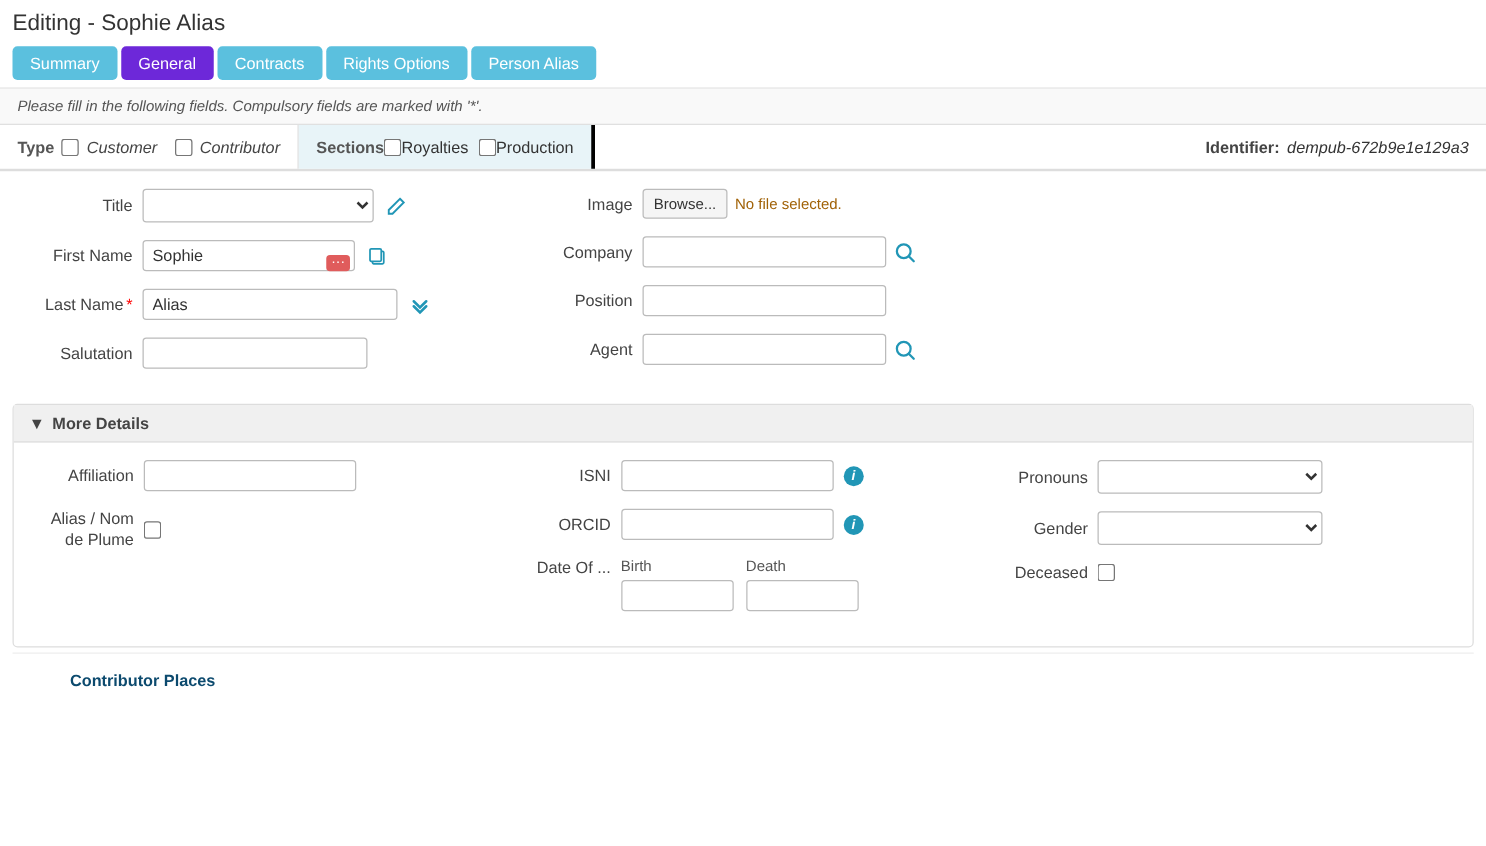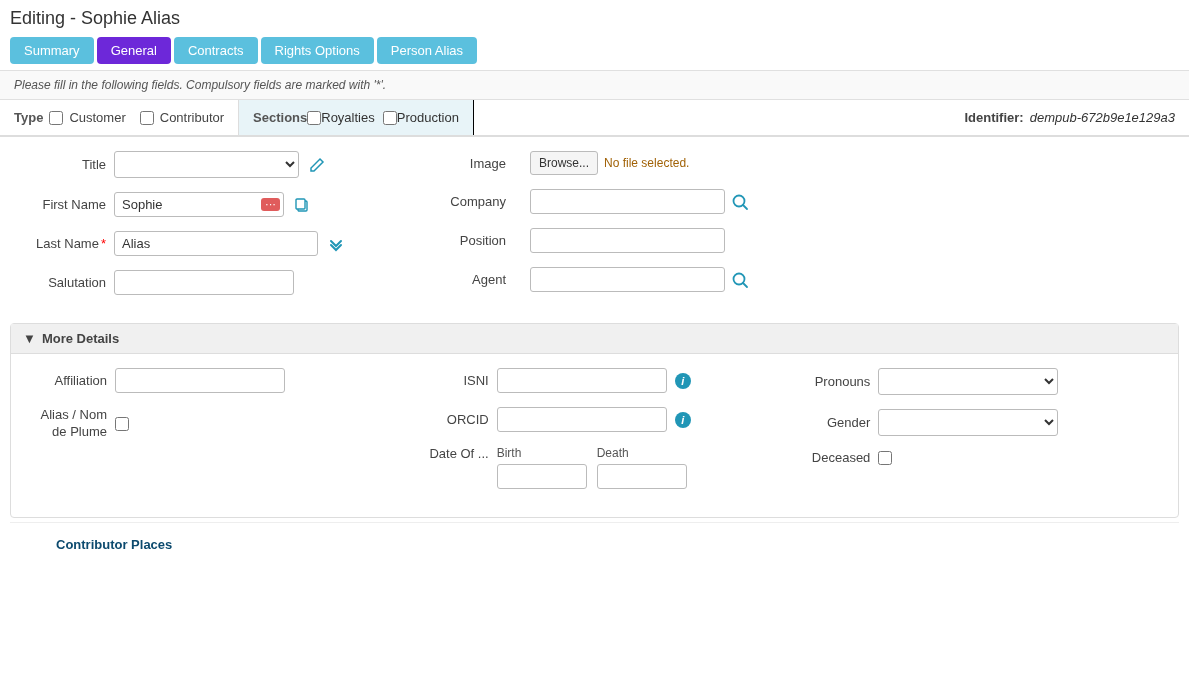--- a/index.html
+++ b/index.html
@@ -35,29 +35,29 @@
       background: #fff;
     }
 
     .type-section {
       display: flex;
       align-items: center;
       padding: 10px 14px;
       gap: 6px;
       border-right: 1px solid #ddd;
     }
-    .type-section label { font-size: 13px; color: #444; }
+    .type-section label { font-size: 13px; color: #444; font-style: italic; }
 
     .sections-section {
       display: flex;
       align-items: flex-end;
       padding: 10px 14px;
       gap: 0;
       background: #e8f4f8;
-      border-right: 1px solid #000000;
+      border-right: 3px solid #000000;
     }
 
     .identifier-section {
       display: flex;
       align-items: center;
       padding: 10px 14px;
       gap: 6px;
       margin-left: auto;
     }
     .identifier-section label { font-size: 13px; color: #444; font-weight: bold; }
@@ -120,41 +120,41 @@
       align-items: center;
     }
 
     .icon-edit { color: #2196b6; }
     .icon-copy { color: #2196b6; }
     .icon-down { color: #2196b6; }
 
     .name-input-wrap {
       position: relative;
       display: flex;
-      align-items: center;
+      align-items: flex-end;
     }
     .name-input-wrap input { width: 170px; padding-right: 28px; }
     .name-dots-btn {
       position: absolute;
       right: 4px;
       background: #e05c5c;
       border: none;
       border-radius: 3px;
       color: white;
       font-size: 11px;
       padding: 1px 4px;
       cursor: pointer;
       line-height: 1;
     }
 
     .right-field-row {
       display: flex;
       align-items: center;
       margin-bottom: 14px;
-      gap: 24px;
+      gap: 8px;
     }
     .right-field-label {
       width: 70px;
       text-align: right;
       font-size: 13px;
       color: #444;
       flex-shrink: 0;
     }
     .right-field-input { display: flex; align-items: center; gap: 6px; }
     .right-input-wide { width: 195px; }

